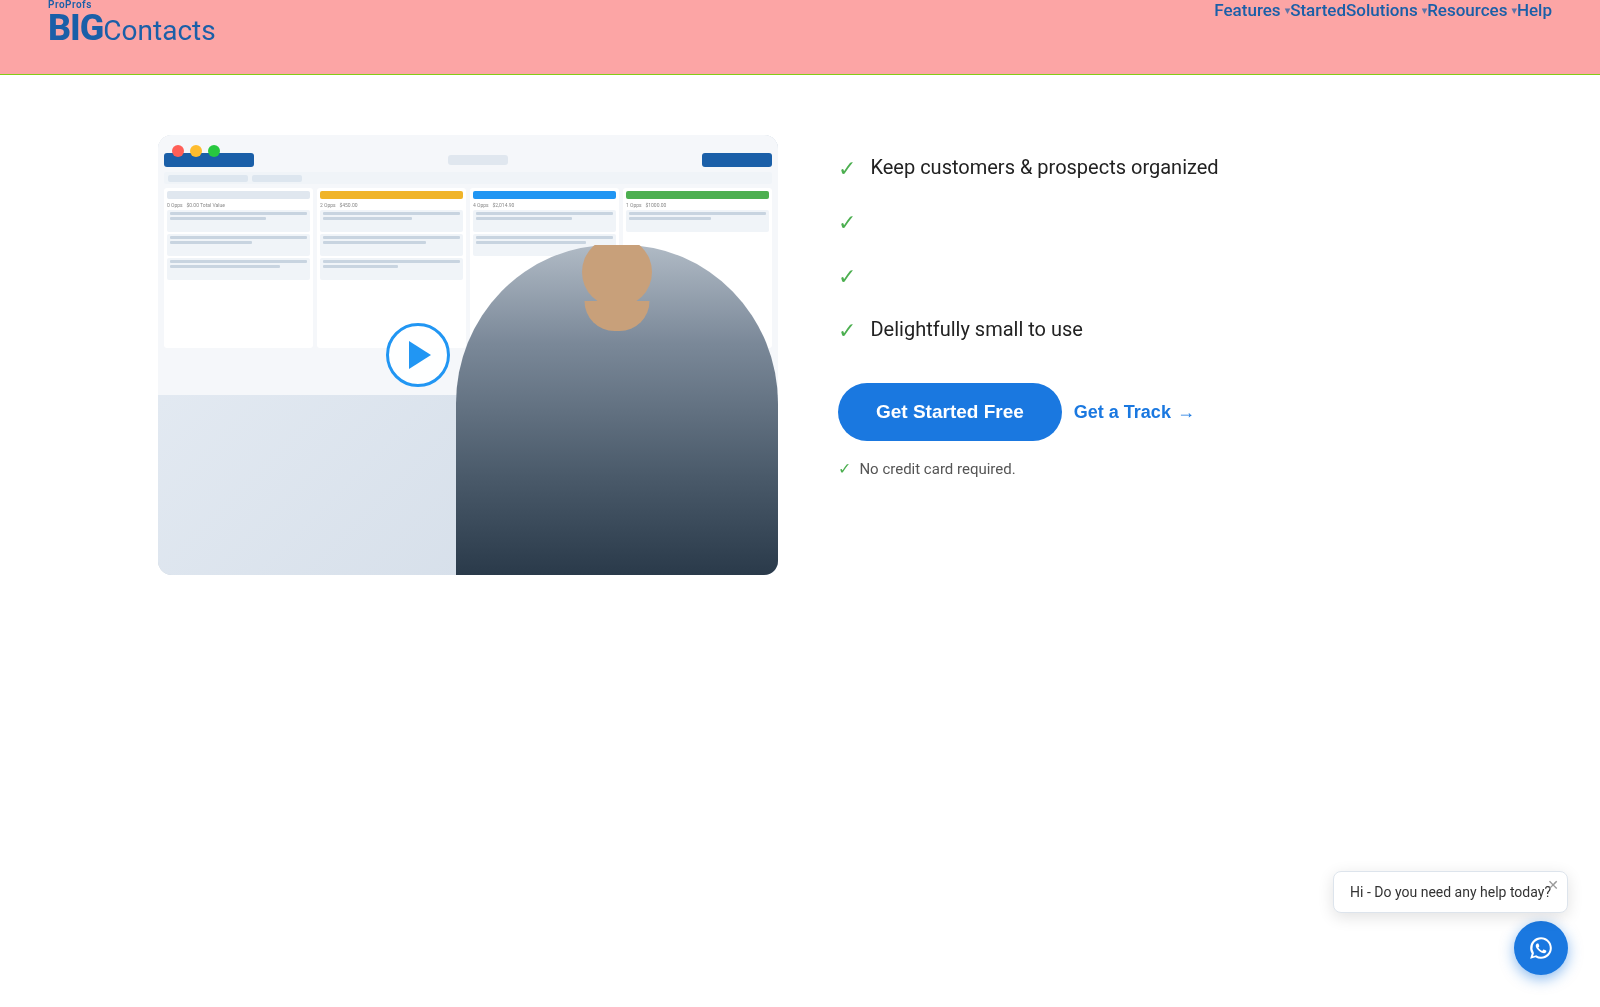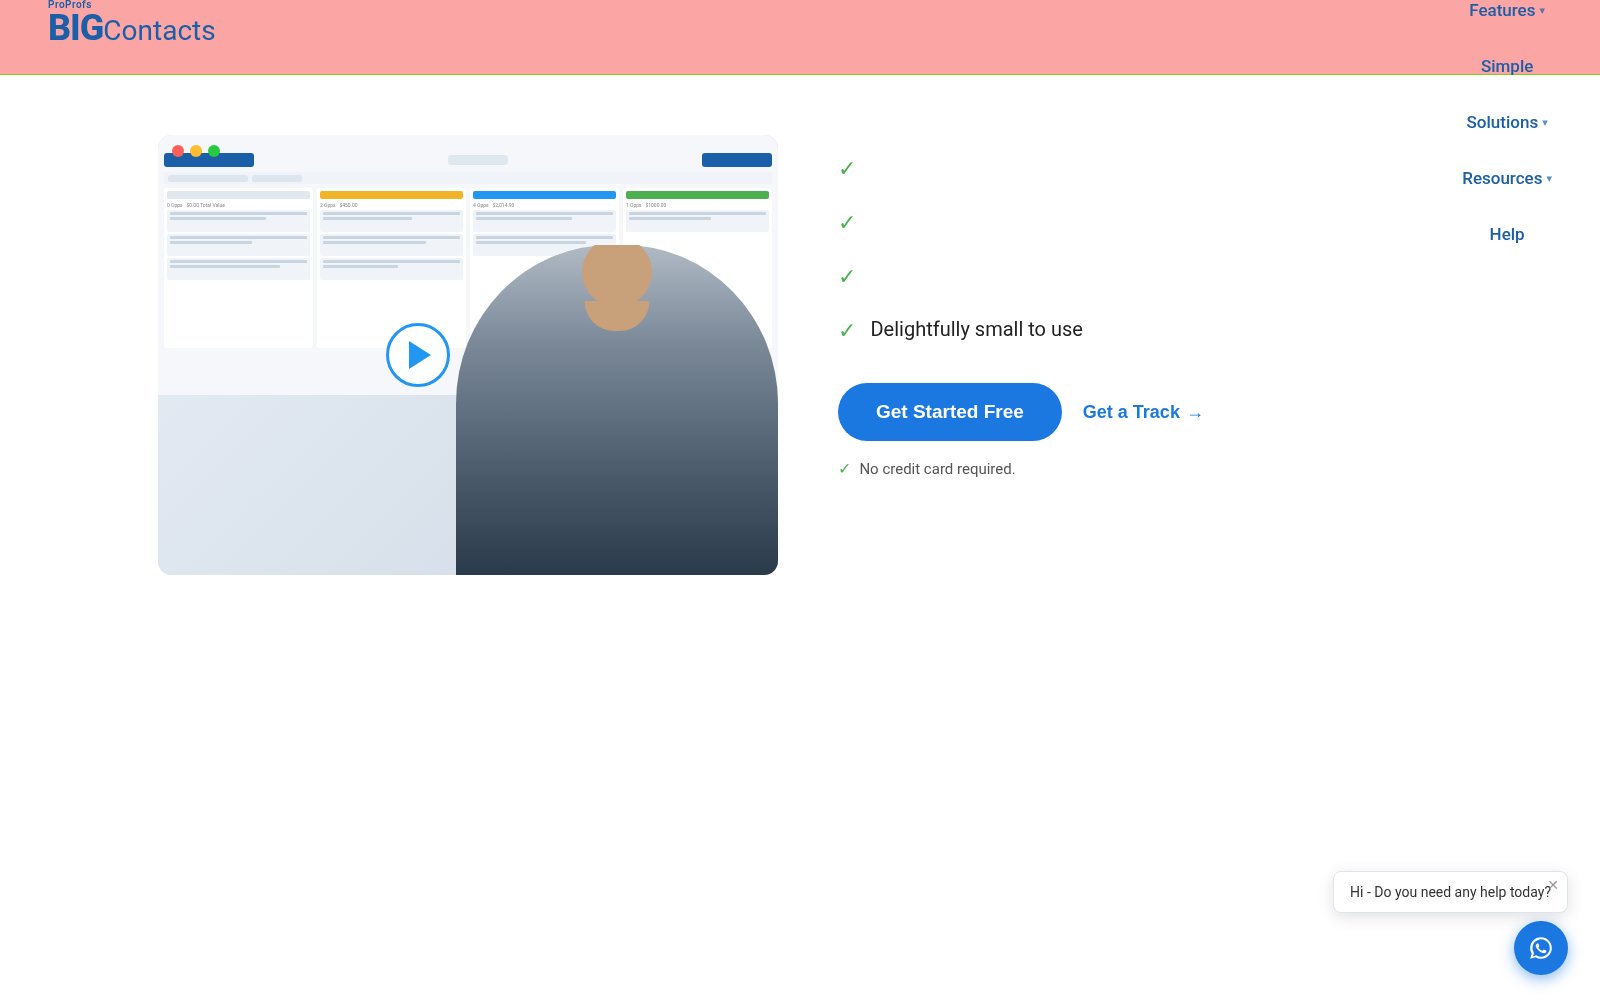--- a/index.html
+++ b/index.html
@@ -33,23 +33,21 @@
       letter-spacing: -1px;
     }
     .logo-contacts {
       font-size: 28px;
       font-weight: 400;
       color: #1a5fa8;
     }
     .nav-links {
       display: flex;
       align-items: center;
-      gap: 36px;
       list-style: none;
-      flex-direction: column;
     }
     .nav-links li a {
       text-decoration: none;
       color: #1a5fa8;
       font-size: 17px;
       font-weight: 500;
       display: flex;
       align-items: center;
       gap: 4px;
     }
@@ -199,21 +197,21 @@
     }
     .check-icon {
       color: #4caf50;
       font-size: 22px;
       margin-top: 1px;
       flex-shrink: 0;
     }
     .cta-wrap {
       display: flex;
       align-items: center;
-      gap: 21px;
+      gap: 12px;
       margin-bottom: 18px;
     }
     .btn-get-started {
       background: #1a78e0;
       color: #fff;
       border: none;
       border-radius: 50px;
       padding: 18px 38px;
       font-size: 19px;
       font-weight: 600;
@@ -297,21 +295,21 @@
   </div>
   <ul class="nav-links">
     <li>
       <a href="#">
         <span>Features</span>
         <span class="chevron">▾</span>
       </a>
     </li>
     <li>
       <a href="#">
-        <span>Simple</span>
+        <span>Started</span>
       </a>
     </li>
     <li>
       <a href="#">
         <span>Solutions</span>
         <span class="chevron">▾</span>
       </a>
     </li>
     <li>
       <a href="#">
@@ -415,20 +413,21 @@
 
       <div class="play-btn">
         <div class="play-triangle"></div>
       </div>
     </div>
 
     <div class="hero-features">
       <ul class="feature-list">
         <li class="feature-item">
           <span class="check-icon">✓</span>
+          <span>Keep customers &amp; prospects organized</span>
         </li>
         <li class="feature-item">
           <span class="check-icon">✓</span>
         </li>
         <li class="feature-item">
           <span class="check-icon">✓</span>
         </li>
         <li class="feature-item">
           <span class="check-icon">✓</span>
           <span>Delightfully small to use</span>

